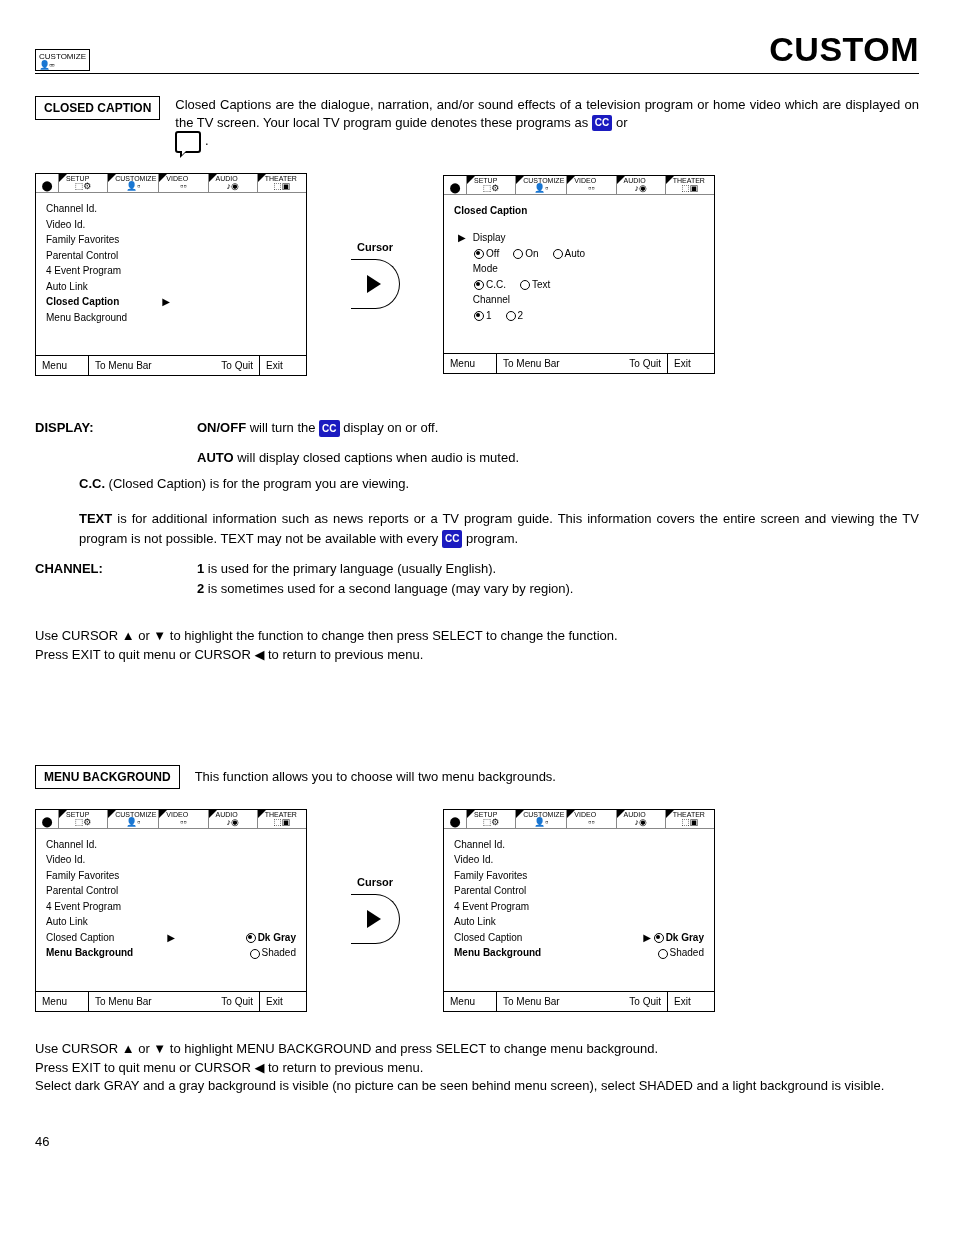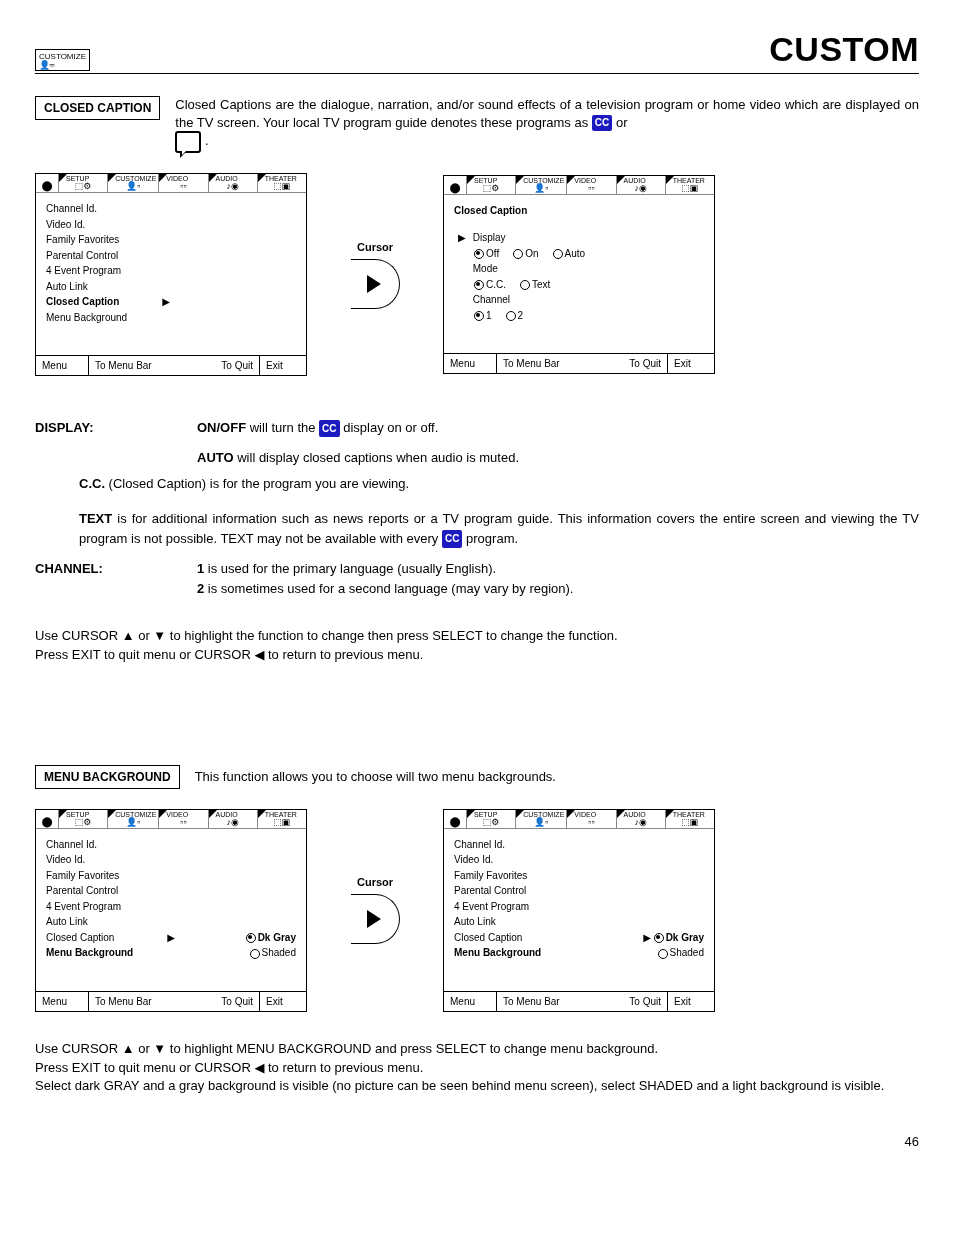--- a/index.html
+++ b/index.html
@@ -42,21 +42,21 @@
   .cursor-mid { text-align:center; font-weight:bold; font-size:11px; flex:0 0 100px;}
   .cursor-art { width:48px; height:48px; margin:6px auto 0; border:1.5px solid #000; border-left:none; border-radius:0 50% 50% 0; position:relative;}
   .cursor-art .tri { position:absolute; left:16px; top:15px; width:0;height:0; border-top:9px solid transparent; border-bottom:9px solid transparent; border-left:14px solid #000;}
   
   .defs { margin-top:42px; line-height:1.55; font-size:13px;}
   .defs .dl-row { display:flex; margin-bottom:6px;}
   .defs .term { width:118px; font-weight:bold;}
   .defs .dd { flex:1;margin-left:44px;}
   .nav-note { margin-top:28px; font-size:13px; line-height:1.45;}
   .section2 { margin-top:100px;}
-  .page-num { text-align:right; margin-top:38px; font-size:13px;}
+  .page-num { text-align:left; margin-top:38px; font-size:13px;}
   .osd-body .opt-line { display:flex; align-items:center;}
   .opt-item { display:inline-flex; align-items:center; margin-right:14px;}
   .osd-bold-title { font-weight:bold; color:#000; margin-bottom:6px;}
 </style>
 </head>
 <body>
 
 <div class="top-row">
   <div class="customize-icon-box">
     <div>CUSTOMIZE</div>

